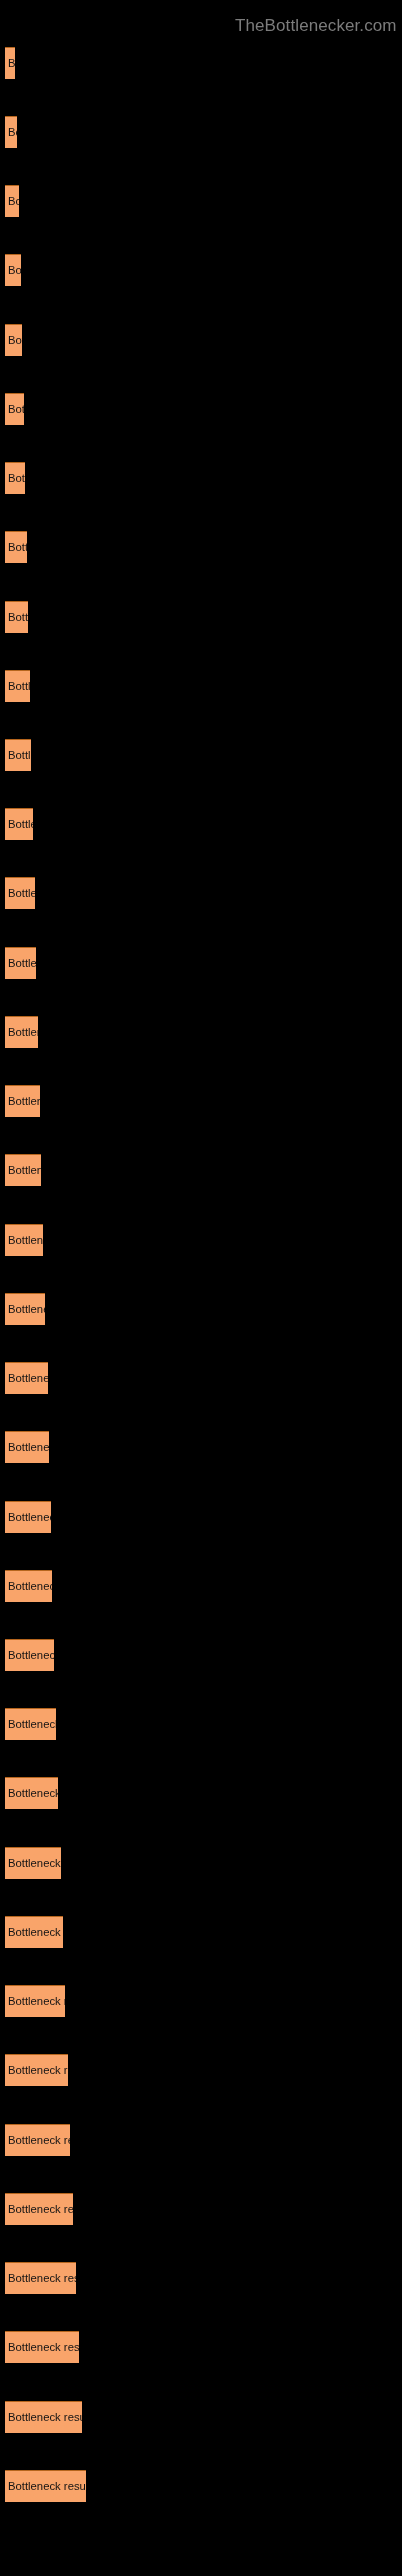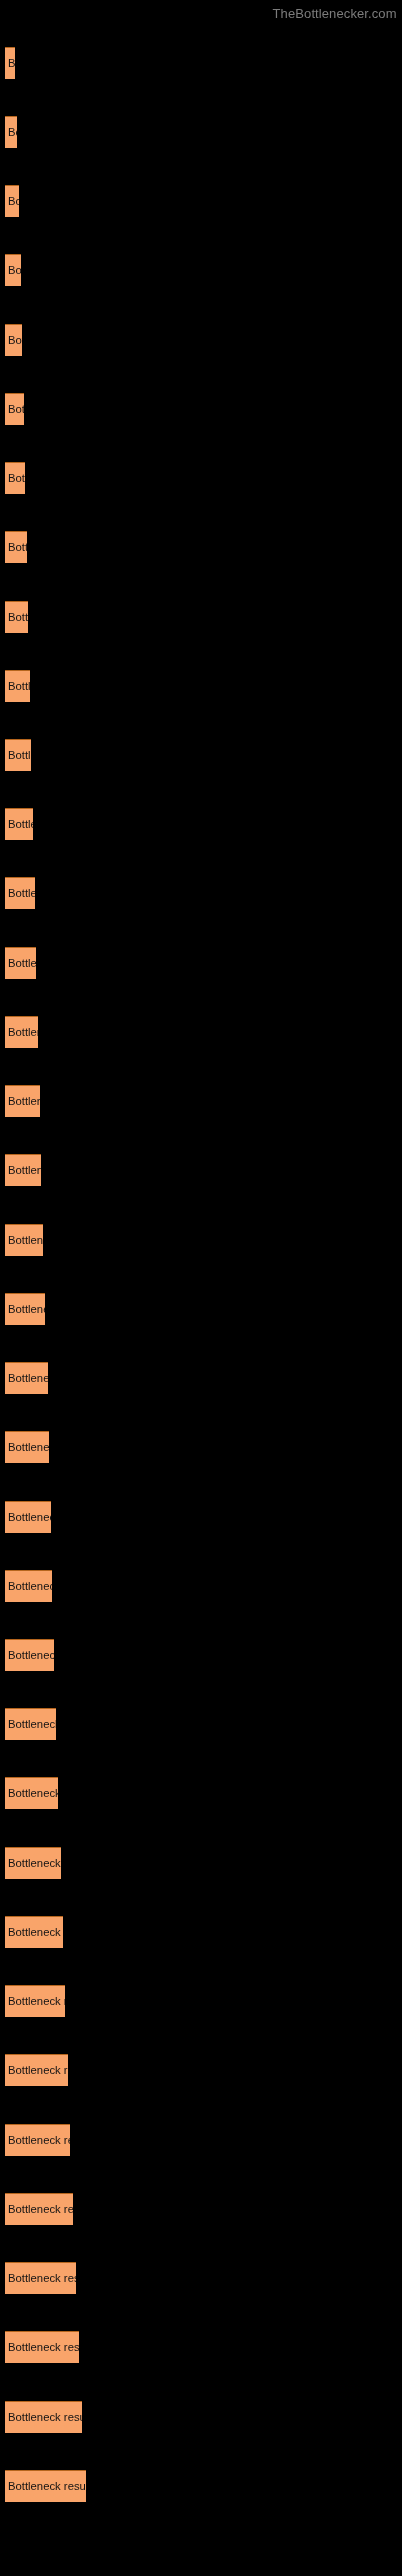--- a/index.html
+++ b/index.html
@@ -22,22 +22,22 @@
     left: 0;
     top: 0;
     width: 403px;
     height: 2576px;
     background: #000000;
   }
 
   #watermark {
     position: absolute;
     right: 6.4px;
-    top: 4px;
-    font-size: 13px;
+    top: 16px;
+    font-size: 17px;
     line-height: 19.3px;
     color: #7c7c7c;
     letter-spacing: 0.1px;
     white-space: nowrap;
     font-family: "Liberation Sans", sans-serif;
     user-select: none;
   }
 
   #bars-layer {
     position: absolute;

